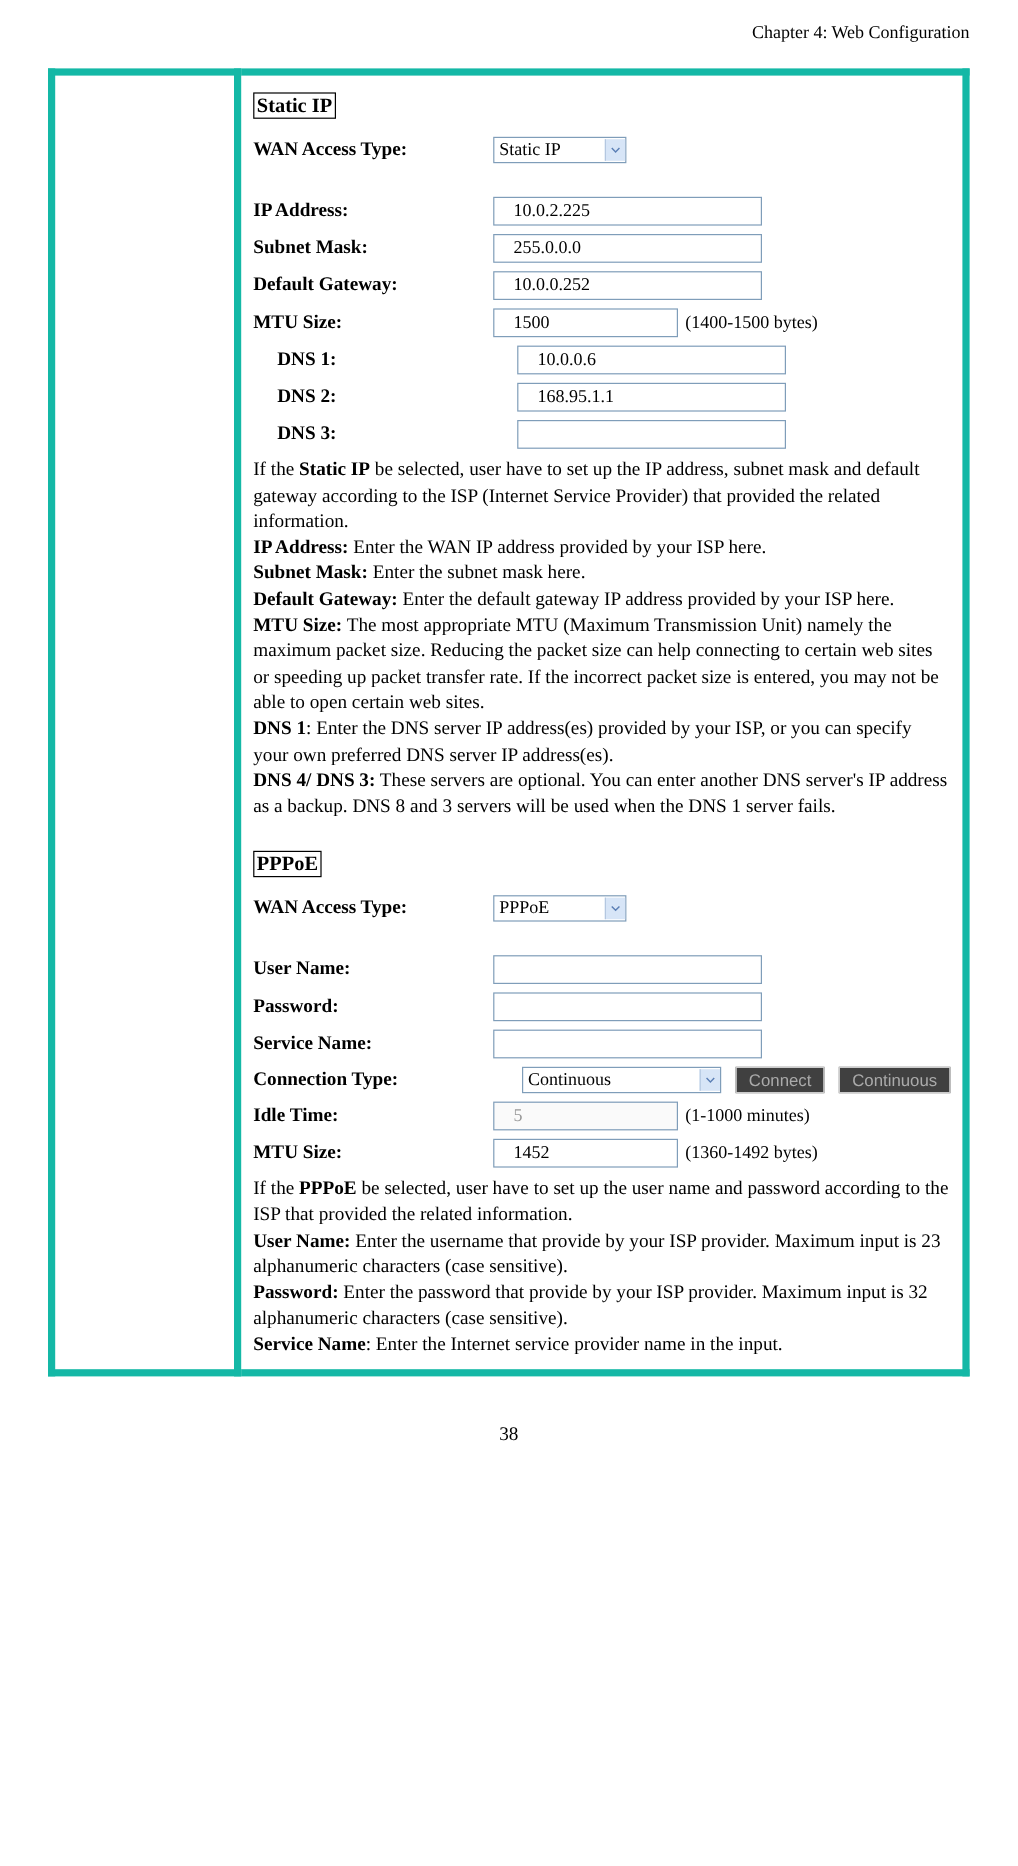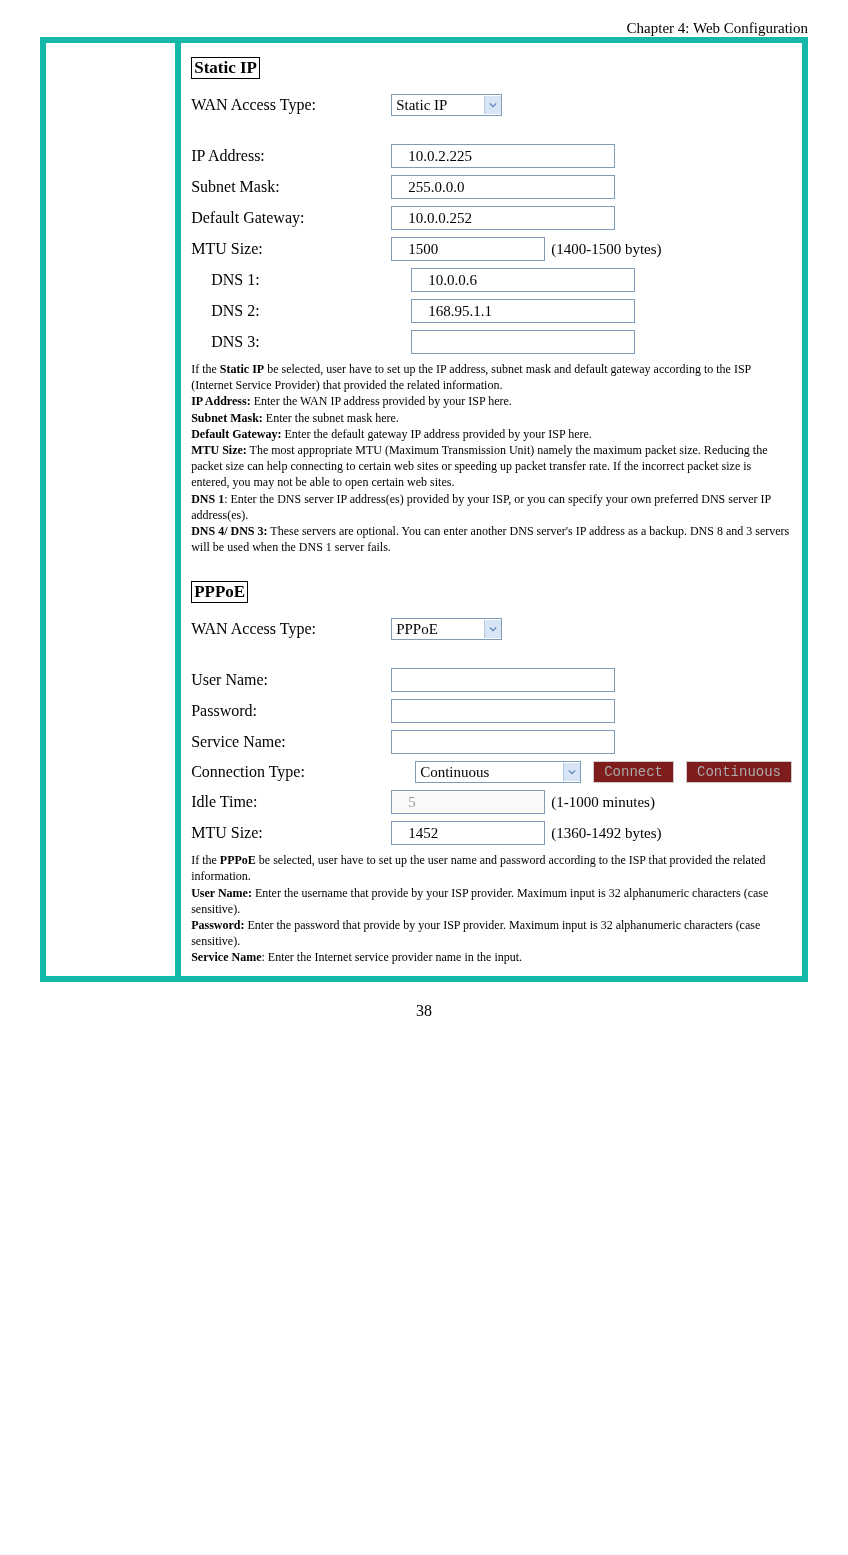--- a/index.html
+++ b/index.html
@@ -8,20 +8,21 @@
     color: #000;
     background: #fff;
     margin: 0;
     padding: 20px 40px;
     width: 848px;
     box-sizing: border-box;
   }
   .header-right {
     text-align: right;
     font-size: 15px;
+    margin-bottom: 20px;
   }
   .outer-table {
     border-collapse: collapse;
     width: 100%;
   }
   .outer-table td {
     border: 6px solid #14b8a6;
     vertical-align: top;
   }
   .sidebar-cell {
@@ -44,21 +45,21 @@
   .form-row {
     display: flex;
     align-items: center;
     margin: 7px 0;
   }
   .form-row.spaced {
     margin-bottom: 28px;
   }
   .form-label {
     width: 200px;
-    font-weight: normal;
+    font-weight: bold;
     font-size: 16px;
     font-family: "Times New Roman", Times, serif;
   }
   .form-label.indent {
     padding-left: 20px;
   }
   .field-input {
     border: 1px solid #7f9db9;
     height: 20px;
     padding: 1px 16px;
@@ -95,37 +96,37 @@
   .chev svg {
     width: 8px;
     height: 6px;
   }
   .hint {
     font-size: 15px;
     margin-left: 6px;
   }
   .btn-disabled {
     border: 1px solid #ccc;
-    background: #7f1d1d;
+    background: #404040;
     color: #aaa;
     font-size: 14px;
     padding: 2px 10px;
     margin-left: 12px;
-    font-family: Liberation Mono, monospace;
+    font-family: Liberation Sans, sans-serif;
   }
   .para {
-    font-size: 12px;
+    font-size: 16px;
     line-height: 1.35;
     margin: 4px 0 0 0;
   }
   .para b { font-weight: bold; }
   .section-gap { height: 26px; }
   .page-num {
     text-align: center;
-    margin-top: 20px;
+    margin-top: 40px;
     font-size: 16px;
   }
 </style>
 </head>
 <body>
 
 <div class="header-right">Chapter 4: Web Configuration</div>
 
 <table class="outer-table">
 <tbody>
@@ -240,21 +241,21 @@
     </div>
     <div class="form-row">
       <div class="form-label">MTU Size:</div>
       <input class="field-input w-med" value="1452" style="">
       <span class="hint">(1360-1492 bytes)</span>
     </div>
   </div>
 
   <p class="para">
     <span>If the </span><b>PPPoE</b><span> be selected, user have to set up the user name and password according to the ISP that provided the related information.</span><br>
-    <b>User Name:</b><span> Enter the username that provide by your ISP provider. Maximum input is 32 alphanumeric characters (case sensitive).</span><br>
+    <b>User Name:</b><span> Enter the username that provide by your ISP provider. Maximum input is 23 alphanumeric characters (case sensitive).</span><br>
     <b>Password:</b><span> Enter the password that provide by your ISP provider. Maximum input is 32 alphanumeric characters (case sensitive).</span><br>
     <b>Service Name</b><span>: Enter the Internet service provider name in the input.</span>
   </p>
 
 </td>
 </tr>
 </tbody>
   </table>
 
 <div class="page-num">38</div>

